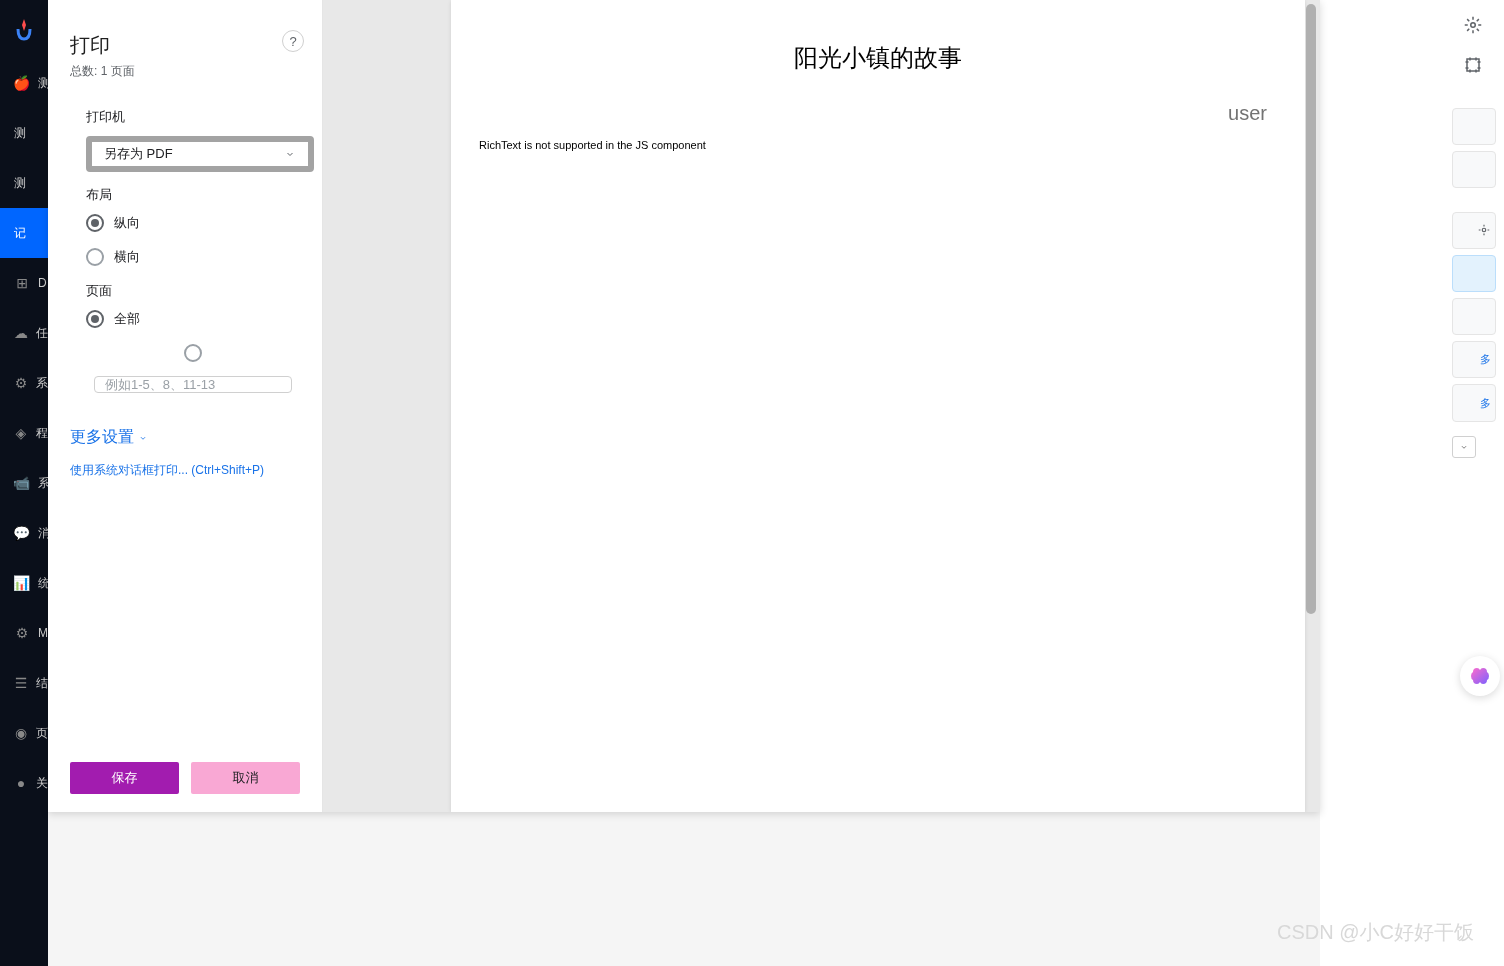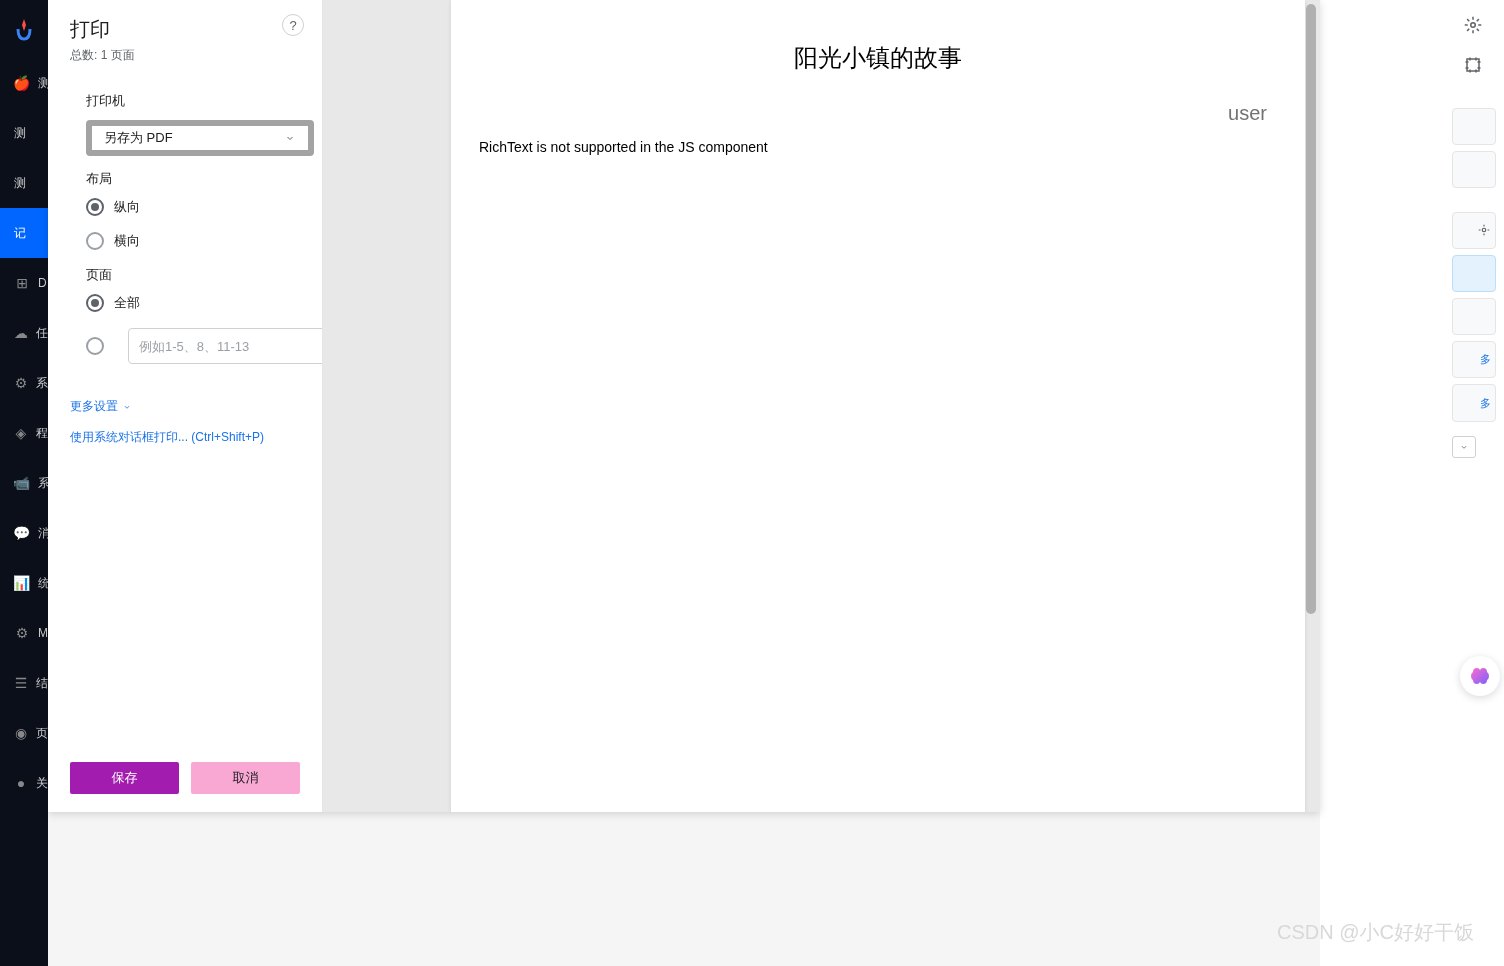--- a/index.html
+++ b/index.html
@@ -8,55 +8,55 @@
     .app-sidebar { position: absolute; left: 0; top: 0; width: 48px; height: 966px; background: #0a0f1a; z-index: 1; }
     .app-sidebar-item { width: 48px; height: 50px; display: flex; align-items: center; justify-content: flex-start; padding-left: 14px; color: #888; font-size: 12px; cursor: pointer; gap: 8px; }
     .app-sidebar-item.active { background: #0066ff; color: #fff; }
     .app-logo { width: 48px; height: 58px; display: flex; align-items: center; justify-content: center; }
     .app-sidebar-icon { width: 16px; height: 16px; display: inline-flex; align-items: center; justify-content: center; font-size: 14px; }
     .sidebar-label-bit { color: #ccc; font-size: 12px; }
     .app-sidebar-item.active .sidebar-label-bit { color: #fff; }
 
     .print-dialog { position: absolute; left: 48px; top: 0; width: 1272px; height: 812px; background: #fff; display: flex; box-shadow: 0 2px 8px rgba(0,0,0,0.15); z-index: 10; }
     .print-sidebar { width: 275px; height: 100%; border-right: 1px solid #e5e5e5; display: flex; flex-direction: column; background: #fff; }
-    .print-header { padding: 16px 22px 12px 22px; position: relative; }
+    .print-header { padding: 16px 22px 12px 22px; position: relative; margin-top: 16px; }
     .print-title { font-size: 20px; font-weight: 500; color: #1f1f1f; }
     .print-subtitle { font-size: 12px; color: #5f6368; margin-top: 4px; }
     .help-btn { position: absolute; right: 18px; top: 14px; width: 22px; height: 22px; border: 1px solid #d0d0d0; border-radius: 50%; display: flex; align-items: center; justify-content: center; font-size: 13px; color: #5f6368; cursor: pointer; background: #fff; }
 
     .print-body { flex: 1; padding: 2px 22px; overflow-y: auto; }
     .section { margin-top: 14px; margin-left: 16px; }
     .section-label { font-size: 13px; font-weight: 500; color: #202124; margin-bottom: 10px; }
     .select-box { width: 228px; height: 36px; border: 6px solid #a3a3a3; border-radius: 4px; padding: 0 12px; display: flex; align-items: center; justify-content: space-between; font-size: 13px; color: #202124; cursor: pointer; }
     .chevron { width: 12px; height: 12px; }
 
     .radio-row { display: flex; align-items: center; gap: 10px; margin: 0 0 16px 0; cursor: pointer; }
     .radio-outer { width: 18px; height: 18px; border: 2px solid #9aa0a6; border-radius: 50%; display: flex; align-items: center; justify-content: center; flex-shrink: 0; }
     .radio-outer.checked { border-color: #5f6368; }
     .radio-inner { width: 8px; height: 8px; background: #5f6368; border-radius: 50%; }
     .radio-label { font-size: 13px; color: #202124; }
 
-    .page-range-row { display: flex; align-items: center; gap: 24px; }
+    .page-range-row { display: flex; align-items: center; gap: 14px; flex-direction: column; }
     .page-range-input { flex: 1; height: 36px; border: 1px solid #d0d0d0; border-radius: 4px; padding: 0 10px; font-size: 13px; color: #202124; }
     .page-range-input::placeholder { color: #9aa0a6; }
 
-    .link-text { font-size: 12px; color: #1a73e8; cursor: pointer; display: inline-flex; align-items: center; gap: 4px; margin-top: 18px; }
+    .link-text { font-size: 16px; color: #1a73e8; cursor: pointer; display: inline-flex; align-items: center; gap: 4px; margin-top: 18px; }
     .sys-dialog-link { font-size: 12px; color: #1a73e8; cursor: pointer; margin-top: 14px; display: block; }
 
     .print-footer { padding: 14px 22px 18px 22px; display: flex; gap: 12px; }
     .btn { flex: 1; height: 32px; border: none; font-size: 13px; cursor: pointer; display: flex; align-items: center; justify-content: center; border-radius: 2px; }
     .btn-primary { background: #a21caf; color: #fff; }
     .btn-secondary { background: #f9a8d4; color: #202124; }
 
     .preview-area { flex: 1; background: #e8e8e8; position: relative; overflow: hidden; }
     .preview-scroll { position: absolute; right: 4px; top: 4px; width: 10px; height: 610px; background: #b0b0b0; border-radius: 5px; }
     .preview-page { position: absolute; left: 128px; top: 0; width: 854px; height: 100%; background: #fff; box-shadow: 0 1px 4px rgba(0,0,0,0.1); }
     .doc-title { text-align: center; font-size: 24px; font-weight: 400; color: #000; margin-top: 42px; }
     .doc-user { text-align: right; font-size: 20px; color: #737373; margin: 28px 38px 0 0; }
-    .doc-body { font-size: 14px; color: #000; margin: 14px 0 0 28px; }
+    .doc-body { font-size: 11px; color: #000; margin: 14px 0 0 28px; }
 
     .right-overlay { position: absolute; right: 0; top: 0; width: 184px; height: 100%; background: #fff; z-index: 2; }
     .right-tools { position: absolute; right: 14px; top: 8px; display: flex; flex-direction: column; gap: 0; z-index: 20; width: 34px; }
     .tool-btn { width: 34px; height: 34px; display: flex; align-items: center; justify-content: center; color: #5f6368; cursor: pointer; margin-bottom: 6px; }
     .right-panel-stub { position: absolute; right: 8px; top: 108px; width: 44px; height: 350px; display: flex; flex-direction: column; gap: 6px; z-index: 20; }
     .stub-box { height: 40px; background: #f8f9fa; border: 1px solid #e5e5e5; border-radius: 4px; display: flex; align-items: center; justify-content: flex-end; padding-right: 4px; font-size: 11px; }
     .stub-box.blue { background: #e3f2fd; border-color: #bbdefb; }
     .stub-arrow { width: 24px; height: 24px; border: 1px solid #d0d0d0; border-radius: 3px; display: flex; align-items: center; justify-content: center; margin-top: 8px; color: #666; }
 
     .watermark { position: absolute; right: 30px; bottom: 20px; color: #d8d8d8; font-size: 20px; z-index: 30; pointer-events: none; }

